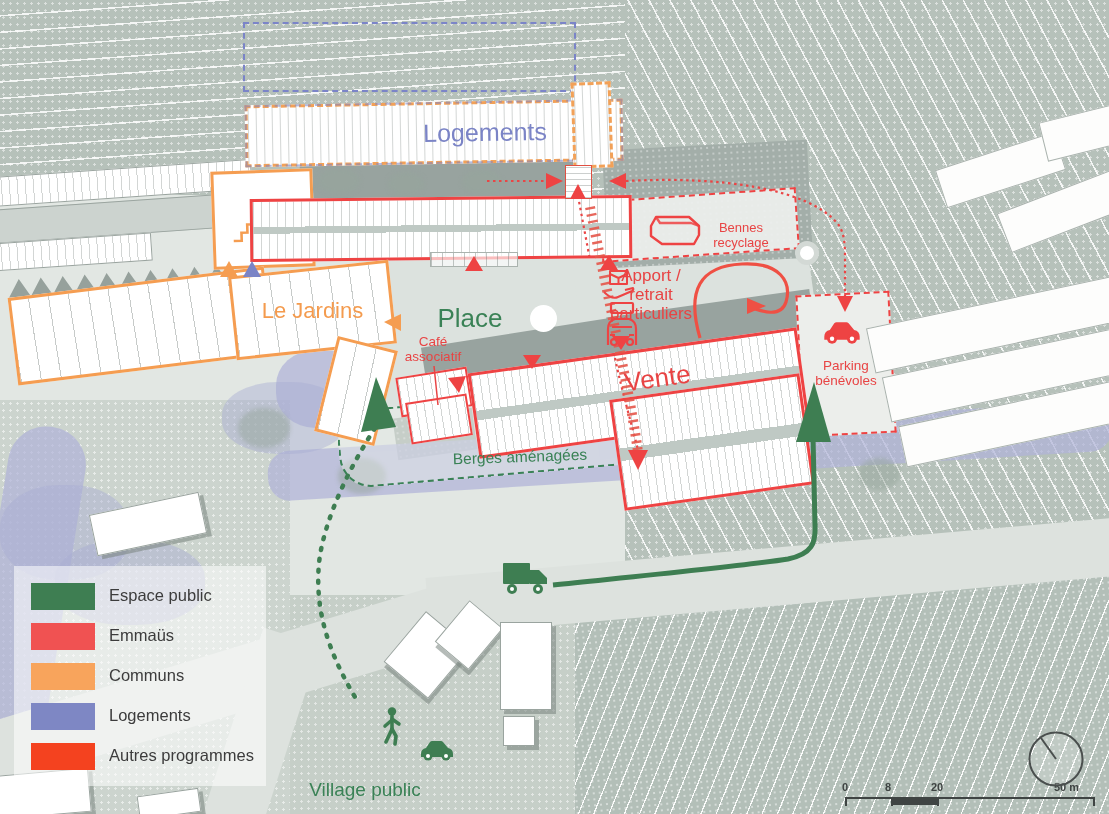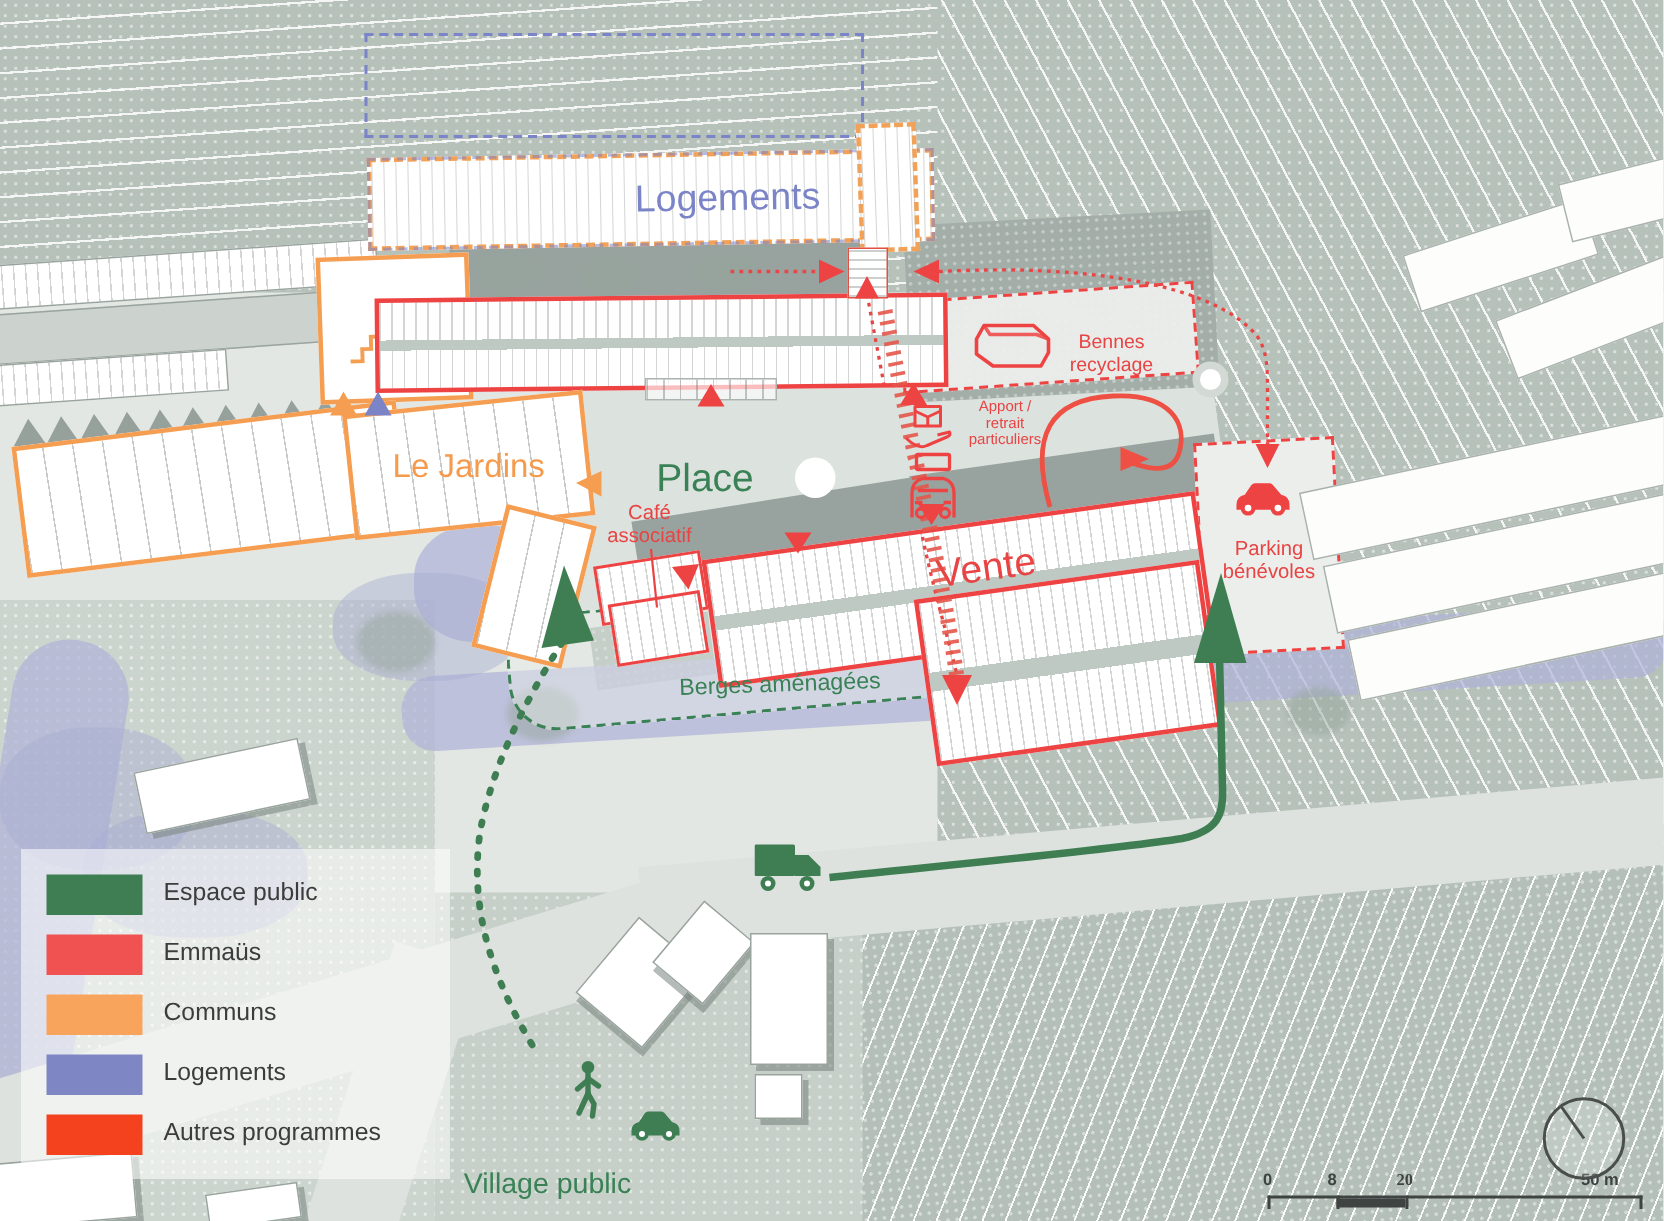--- a/index.html
+++ b/index.html
@@ -253,33 +253,33 @@
   <div class="lbl lb-green" style="left:415px;top:304px;width:110px;font-size:26px;">Place</div>
   <div class="lbl lb-red" style="left:388px;top:334px;width:90px;font-size:13.5px;text-align:center;">
     <span>Café</span><br>
     <span>associatif</span>
   </div>
   <div class="lbl lb-red" style="left:600px;top:364px;width:115px;font-size:26px;transform:rotate(-8deg);">Vente</div>
   <div class="lbl lb-red" style="left:700px;top:221px;width:82px;font-size:13px;">
     <span>Bennes</span><br>
     <span>recyclage</span>
   </div>
-  <div class="lbl lb-red" style="left:624px;top:266px;width:92px;font-size:10px;">
+  <div class="lbl lb-red" style="left:605px;top:266px;width:92px;font-size:17px;">
     <span>Apport /</span><br>
     <span>retrait</span><br>
     <span>particuliers</span>
   </div>
   <div class="lbl lb-red" style="left:800px;top:358px;width:92px;font-size:13.5px;">
     <span>Parking</span><br>
     <span>bénévoles</span>
   </div>
   <div class="lbl lb-green" style="left:440px;top:448px;width:160px;font-size:15.5px;transform:rotate(-2deg);">Berges aménagées</div>
   <div class="lbl lb-green" style="left:295px;top:779px;width:140px;font-size:19px;">Village public</div>
 
-  <div id="legend" class="abs" style="left:14px;top:566px;width:286px;height:220px;">
+  <div id="legend" class="abs" style="left:14px;top:566px;width:252px;height:220px;">
     <div class="leg-row" style="top:17px;">
       <div class="leg-sw" style="background:#3e7e52;"></div>
       <div class="leg-lb">Espace public</div>
     </div>
     <div class="leg-row" style="top:57px;">
       <div class="leg-sw" style="background:#f05252;"></div>
       <div class="leg-lb">Emmaüs</div>
     </div>
     <div class="leg-row" style="top:97px;">
       <div class="leg-sw" style="background:#f8a45c;"></div>
@@ -297,21 +297,21 @@
 
   <div class="abs" style="left:845px;top:797px;width:250px;height:12px;">
     <div style="position:absolute;left:0;top:0;width:250px;height:2px;background:#3f4443;"></div>
     <div class="tick" style="left:0;"></div>
     <div class="tick" style="left:46px;"></div>
     <div class="tick" style="left:92px;"></div>
     <div class="tick" style="left:248px;"></div>
     <div style="position:absolute;left:46px;top:2px;width:46px;height:6px;background:#3f4443;"></div>
     <span class="snum" style="left:-3px;">0</span>
     <span class="snum" style="left:40px;">8</span>
-    <span class="snum" style="left:86px;font-family:Liberation Serif, serif;">20</span>
+    <span class="snum" style="left:86px;">20</span>
     <span class="snum" style="left:209px;">50 m</span>
   </div>
 
   <svg class="abs" style="left:1027px;top:730px;" width="58" height="58" viewBox="0 0 58 58">
     <circle cx="29" cy="29" r="26.5" fill="rgba(255,255,255,.18)" stroke="#4a4f4e" stroke-width="2"></circle>
     <line x1="29" y1="29" x2="14" y2="8" stroke="#4a4f4e" stroke-width="2"></line>
   </svg>
 
 </div>
 

